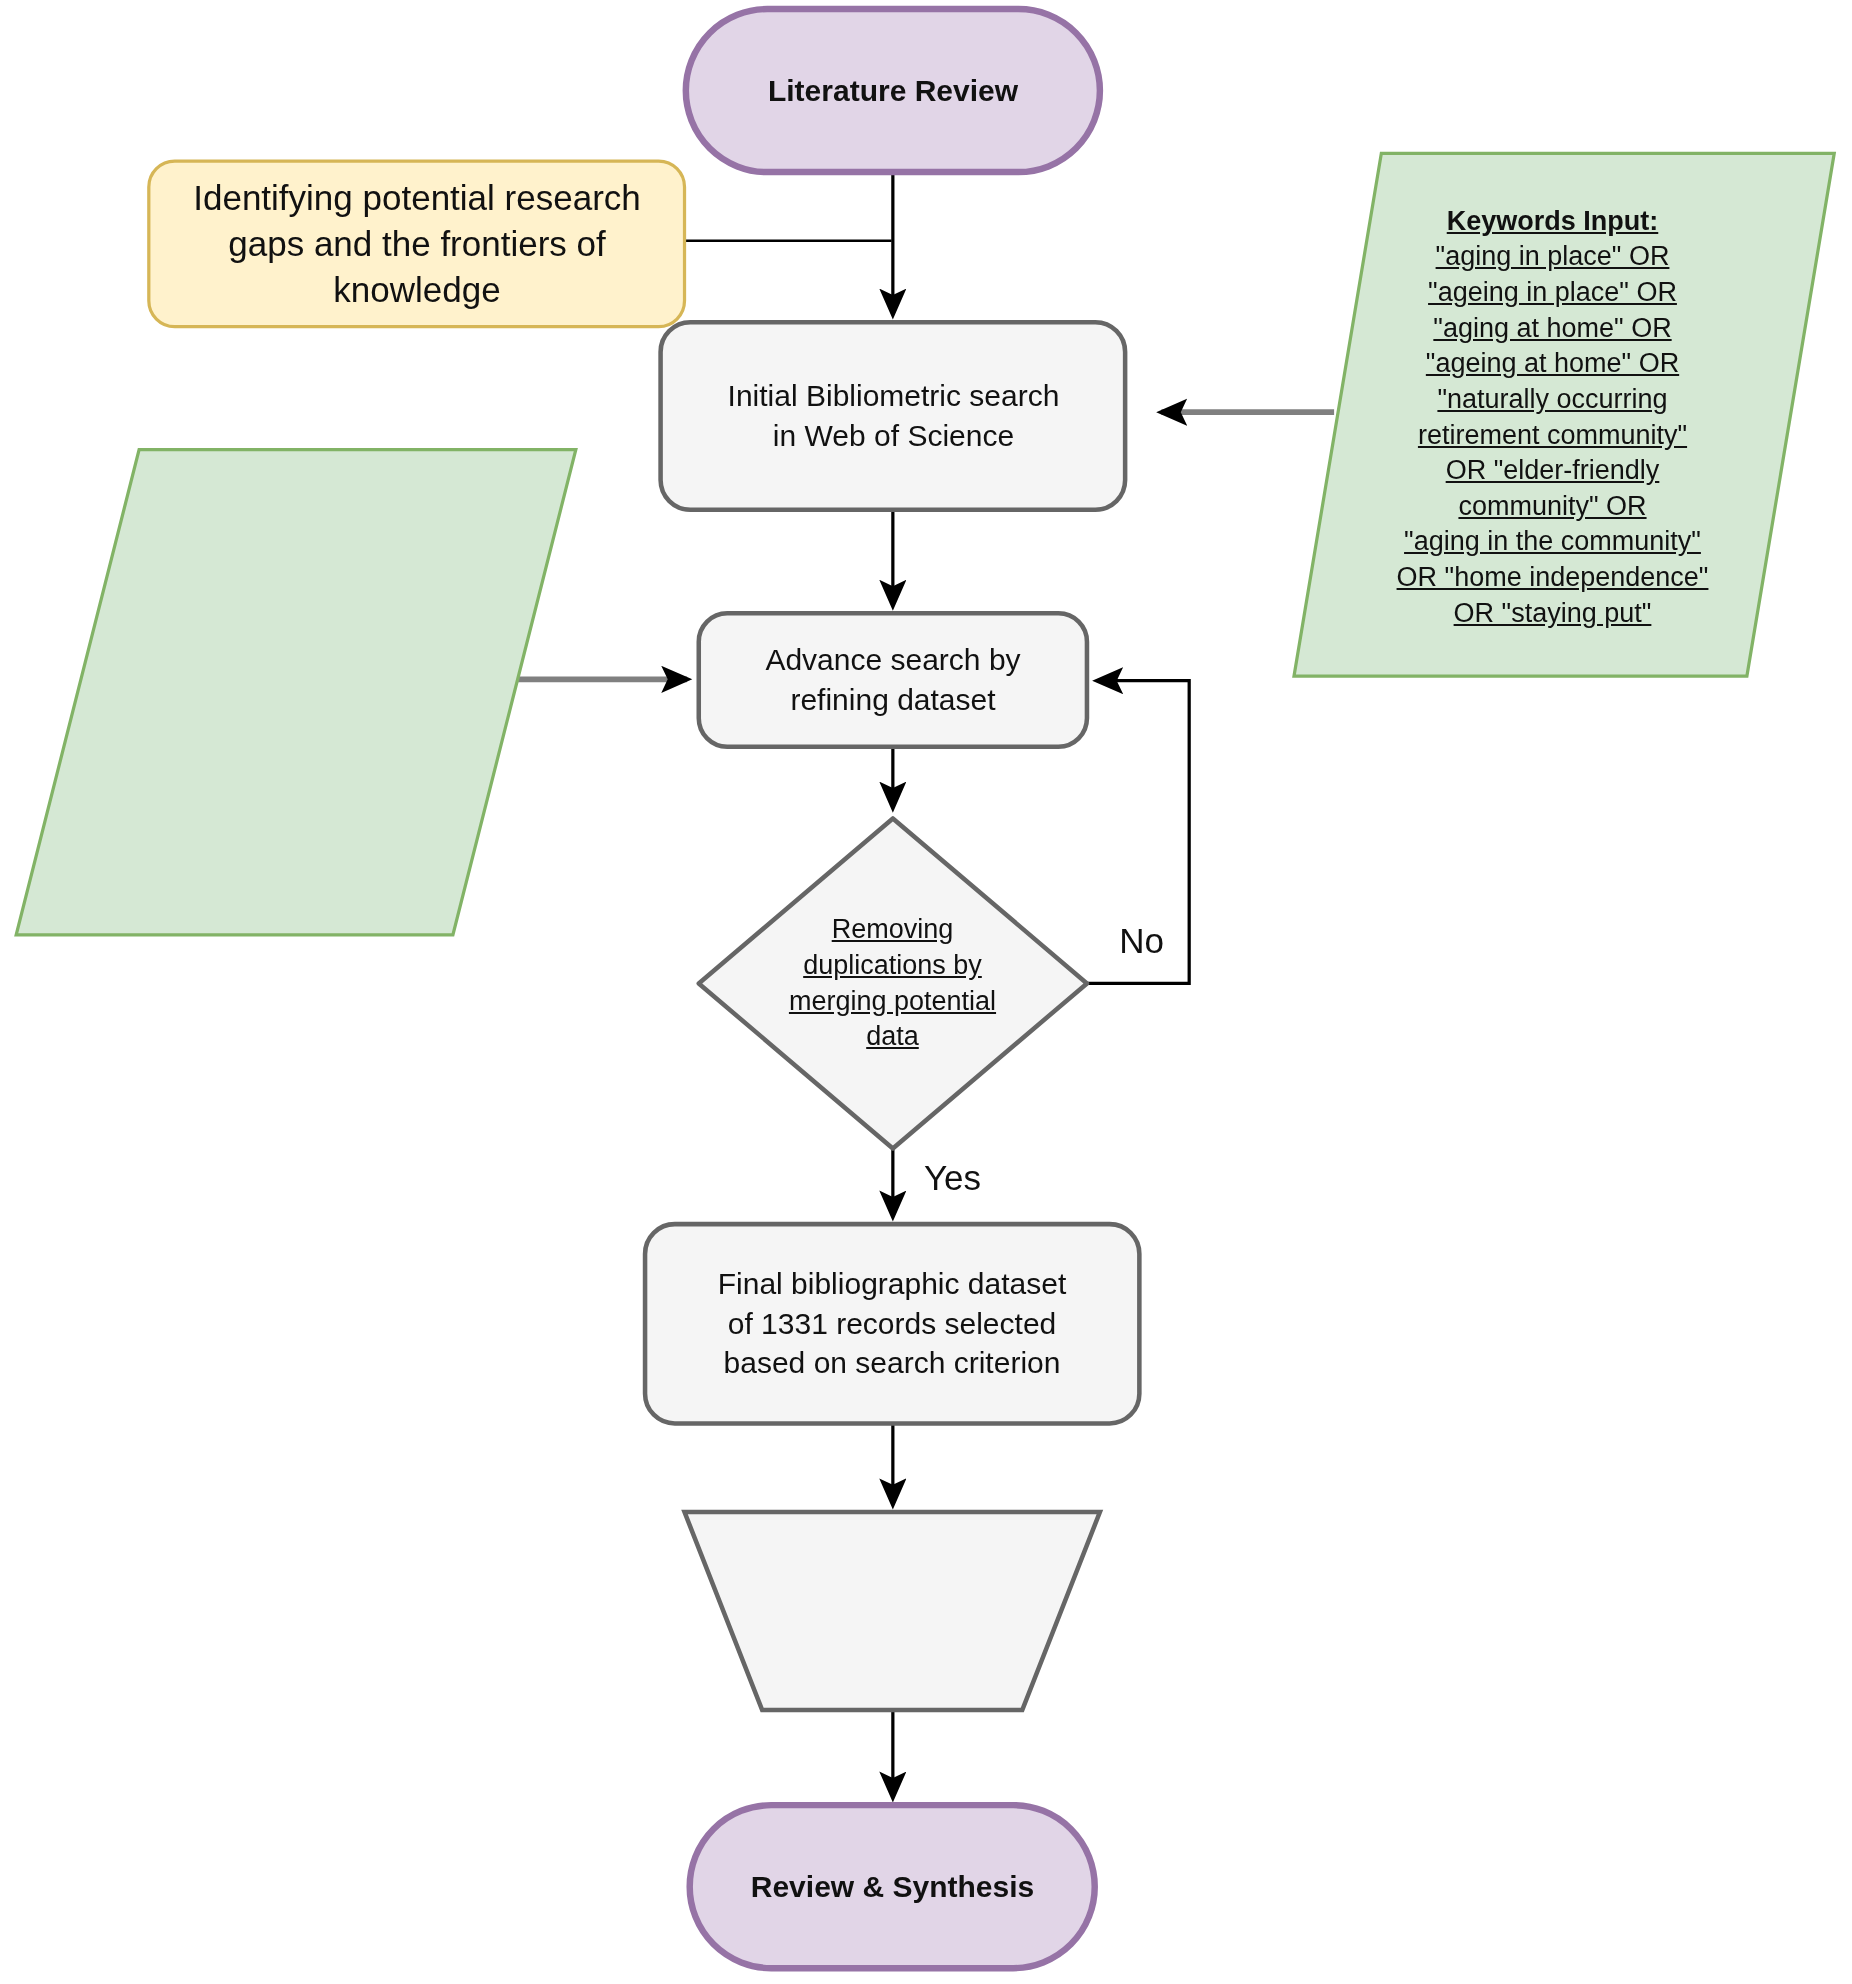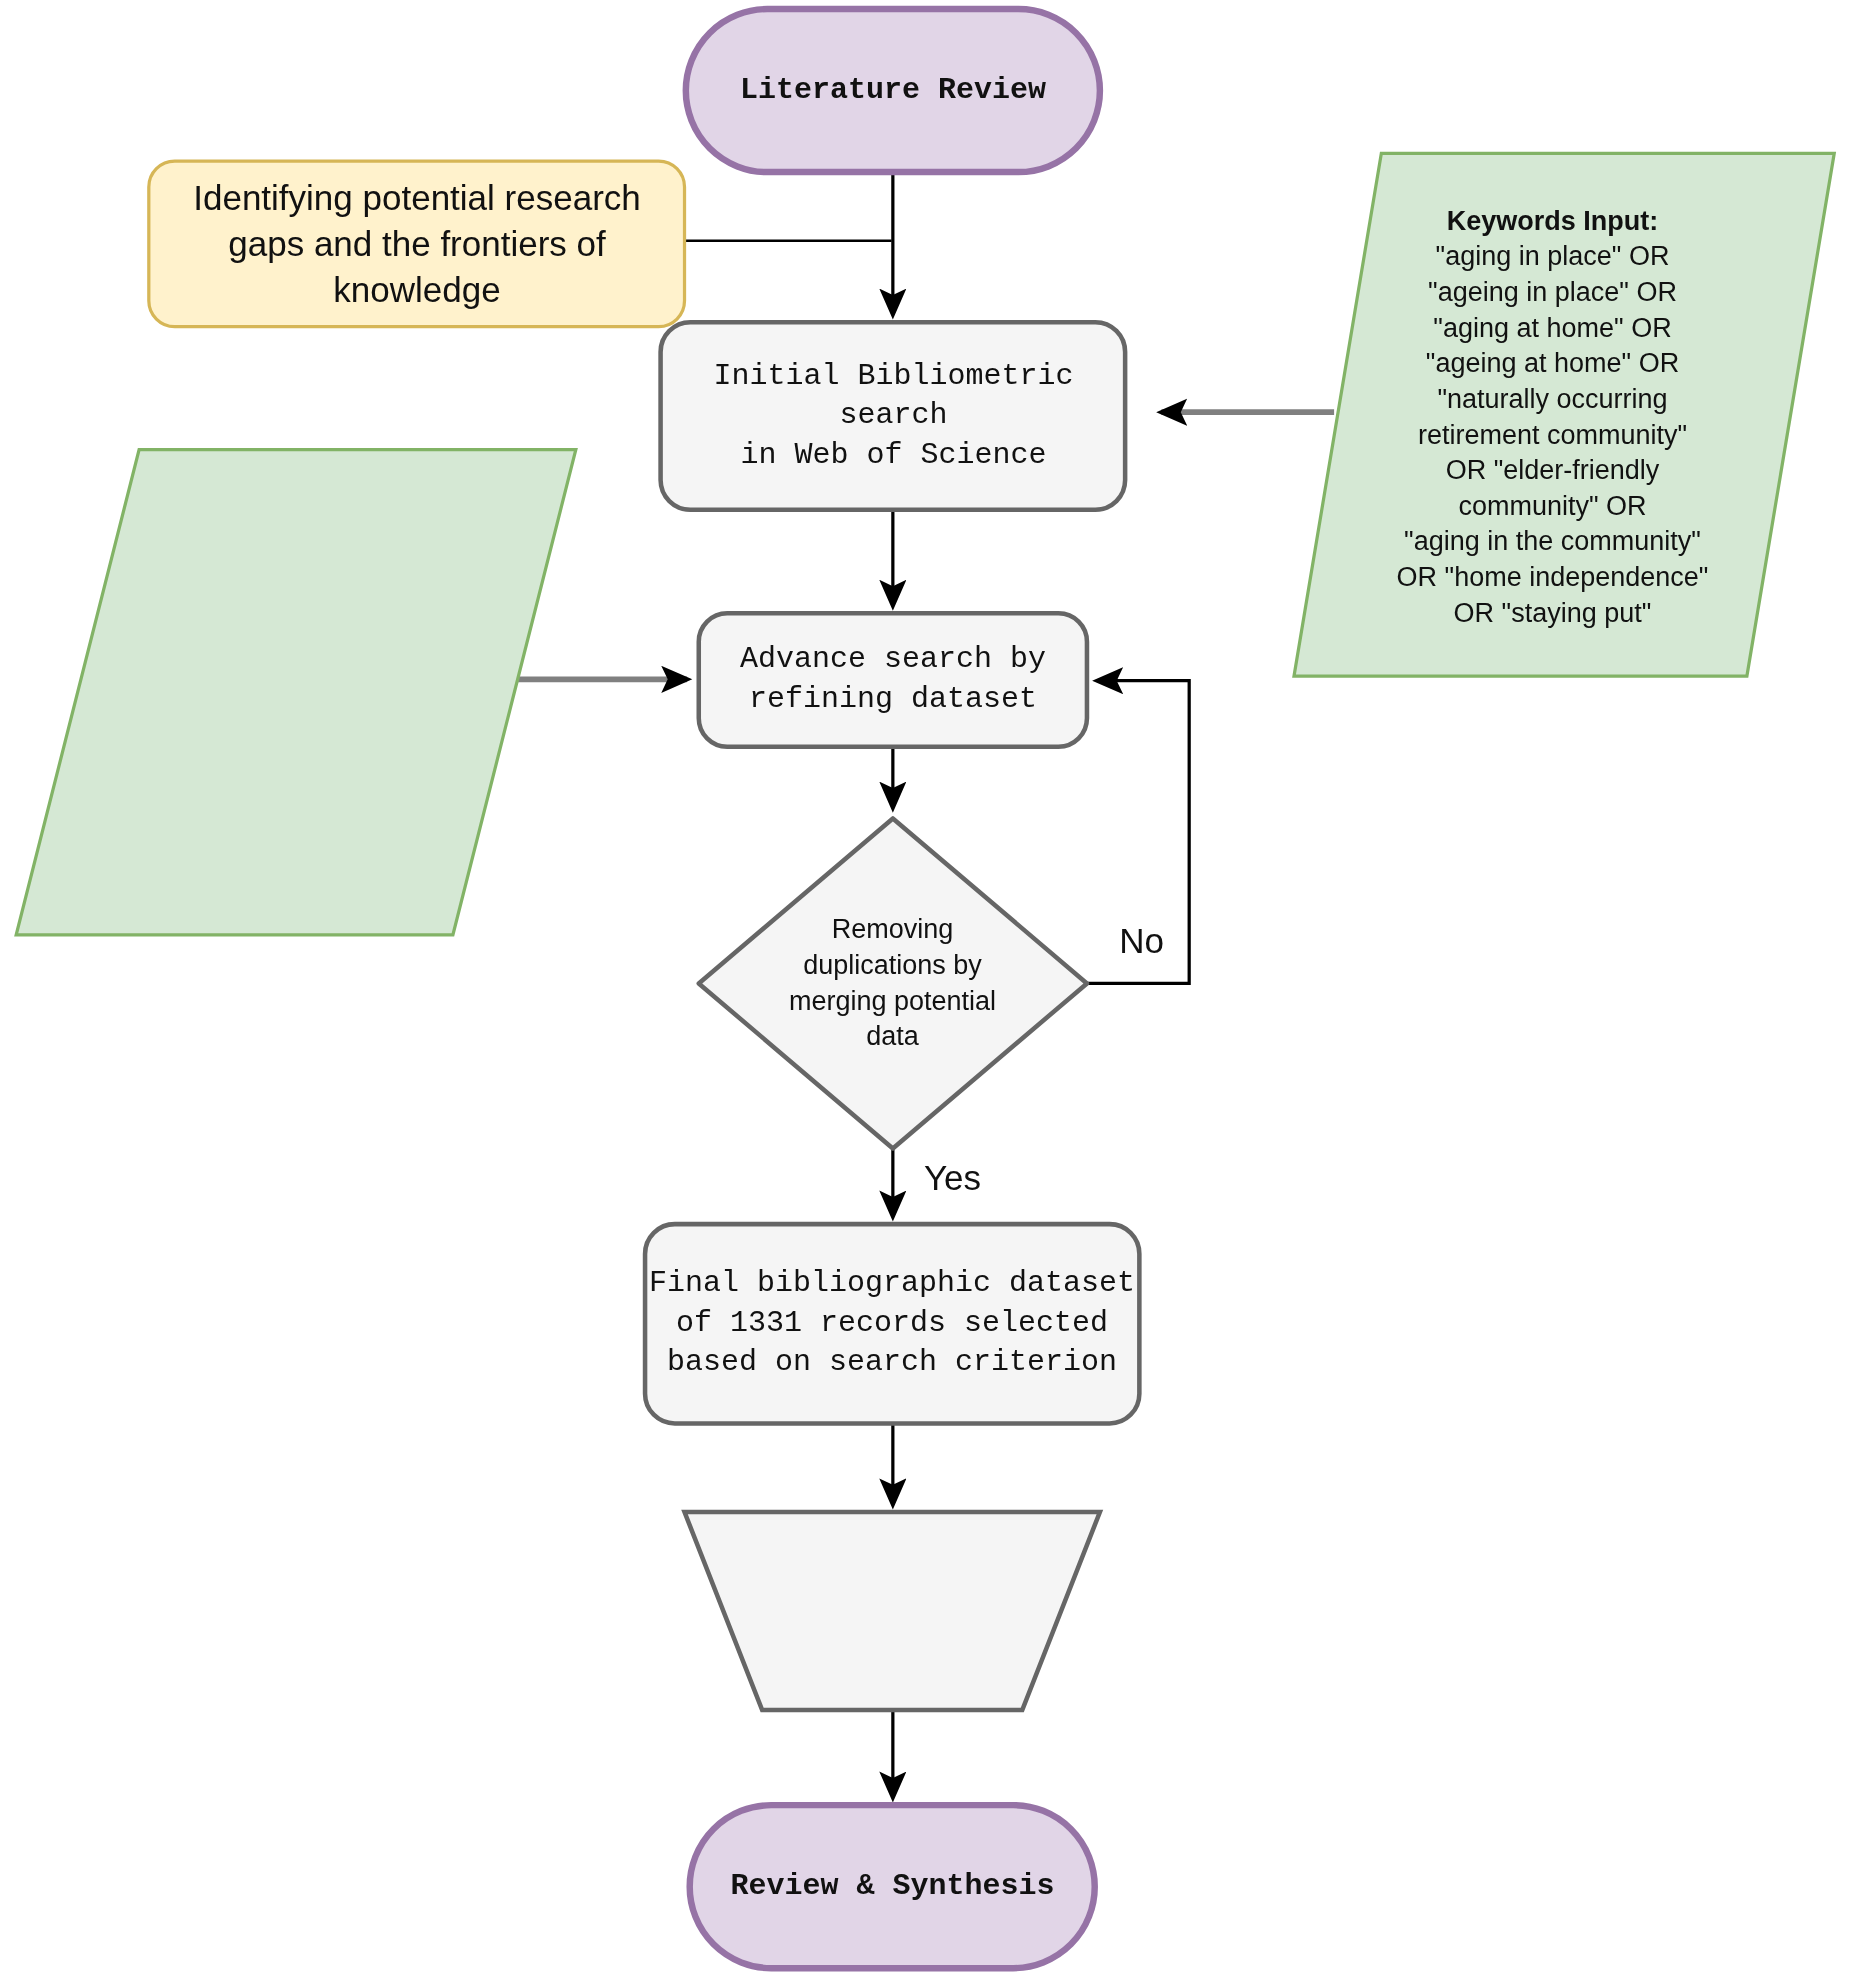--- a/index.html
+++ b/index.html
@@ -13,23 +13,23 @@
   .t {
     position: absolute;
     display: flex; flex-direction: column;
     align-items: center; justify-content: center;
     text-align: center;
     white-space: pre-line;
     line-height: 1.32;
     color: #111;
   }
   .bold { font-weight: bold; }
-  .fs46 { font-size: 30px; font-family: Liberation Mono, monospace; }
+  .fs46 { font-size: 30px; }
   .fs44 { font-size: 35px; }
-  .fs42 { font-size: 27px; }
+  .fs42 { font-size: 27px; text-decoration: underline; }
   .node-title { font-weight: bold; }
 </style>
 </head>
 <body>
 
 <div id="canvas">
 
   <svg id="shapes" width="1853" height="1985" viewBox="0 0 2864 3068">
     <defs>
       <marker id="arrow" markerUnits="userSpaceOnUse" markerWidth="50" markerHeight="44" refX="40" refY="21" orient="auto">

